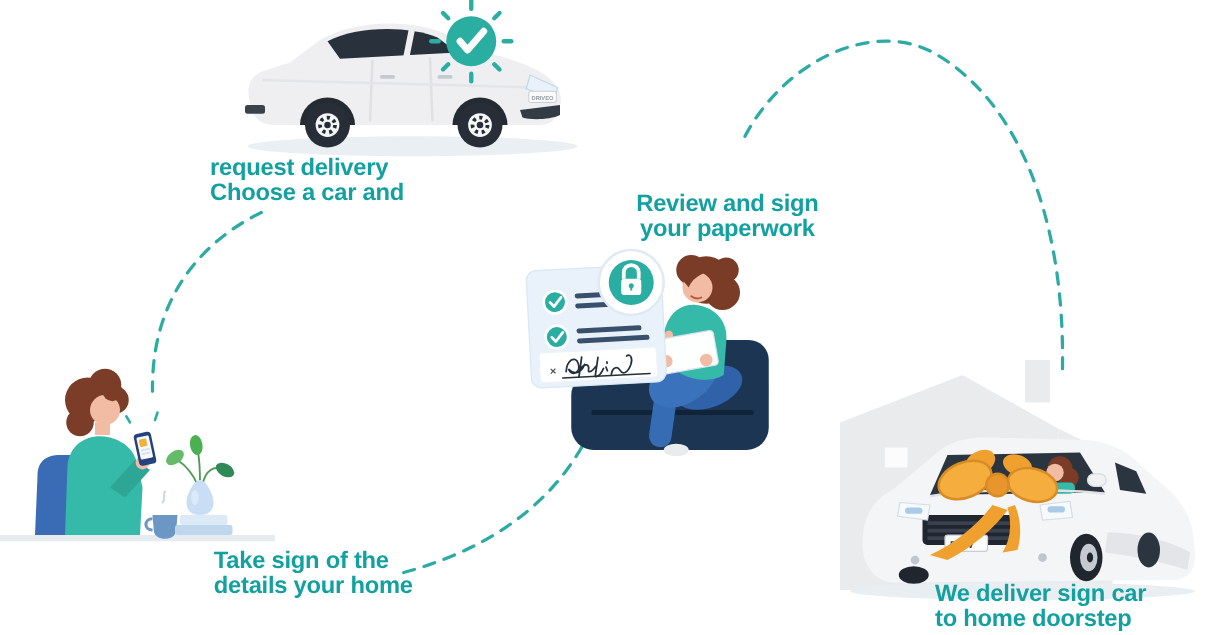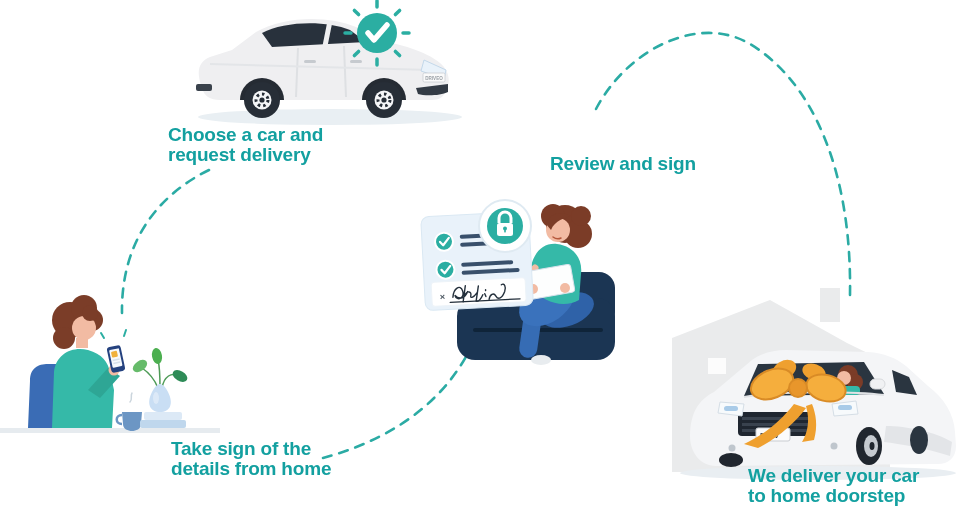--- a/index.html
+++ b/index.html
@@ -240,31 +240,32 @@
         <ellipse cx="128" cy="94" rx="13" ry="9" fill="#EFA02F" transform="rotate(-30 128 94)"></ellipse>
         <ellipse cx="158" cy="96" rx="12" ry="8" fill="#EFA02F" transform="rotate(20 158 96)"></ellipse>
         <ellipse cx="116" cy="108" rx="22" ry="14" fill="#F5AE3D" stroke="#D98B26" stroke-width="2" transform="rotate(-22 116 108)"></ellipse>
         <ellipse cx="170" cy="112" rx="20" ry="13" fill="#F5AE3D" stroke="#D98B26" stroke-width="2" transform="rotate(14 170 112)"></ellipse>
         <circle cx="142" cy="112" r="9" fill="#E8962B" stroke="#D98B26" stroke-width="2"></circle>
       </g>
     </svg>
   </div>
 
   <div class="caption" style="left:168px;top:125px;">
+    <div>request delivery</div>
     <div>Choose a car and</div>
-    <div>request delivery</div>
   </div>
 
   <div class="caption" style="left:171px;top:439px;">
     <div>Take sign of the</div>
-    <div>details from home</div>
-  </div>
-
-  <div class="caption" style="left:550px;top:154px;text-align:center;">
+    <div>details your home</div>
+  </div>
+
+  <div class="caption" style="left:509px;top:154px;text-align:center;">
     <div>Review and sign</div>
+    <div>your paperwork</div>
   </div>
 
   <div class="caption" style="left:748px;top:466px;">
-    <div>We deliver your car</div>
+    <div>We deliver sign car</div>
     <div>to home doorstep</div>
   </div>
 
 </div>
 
 </body></html>

